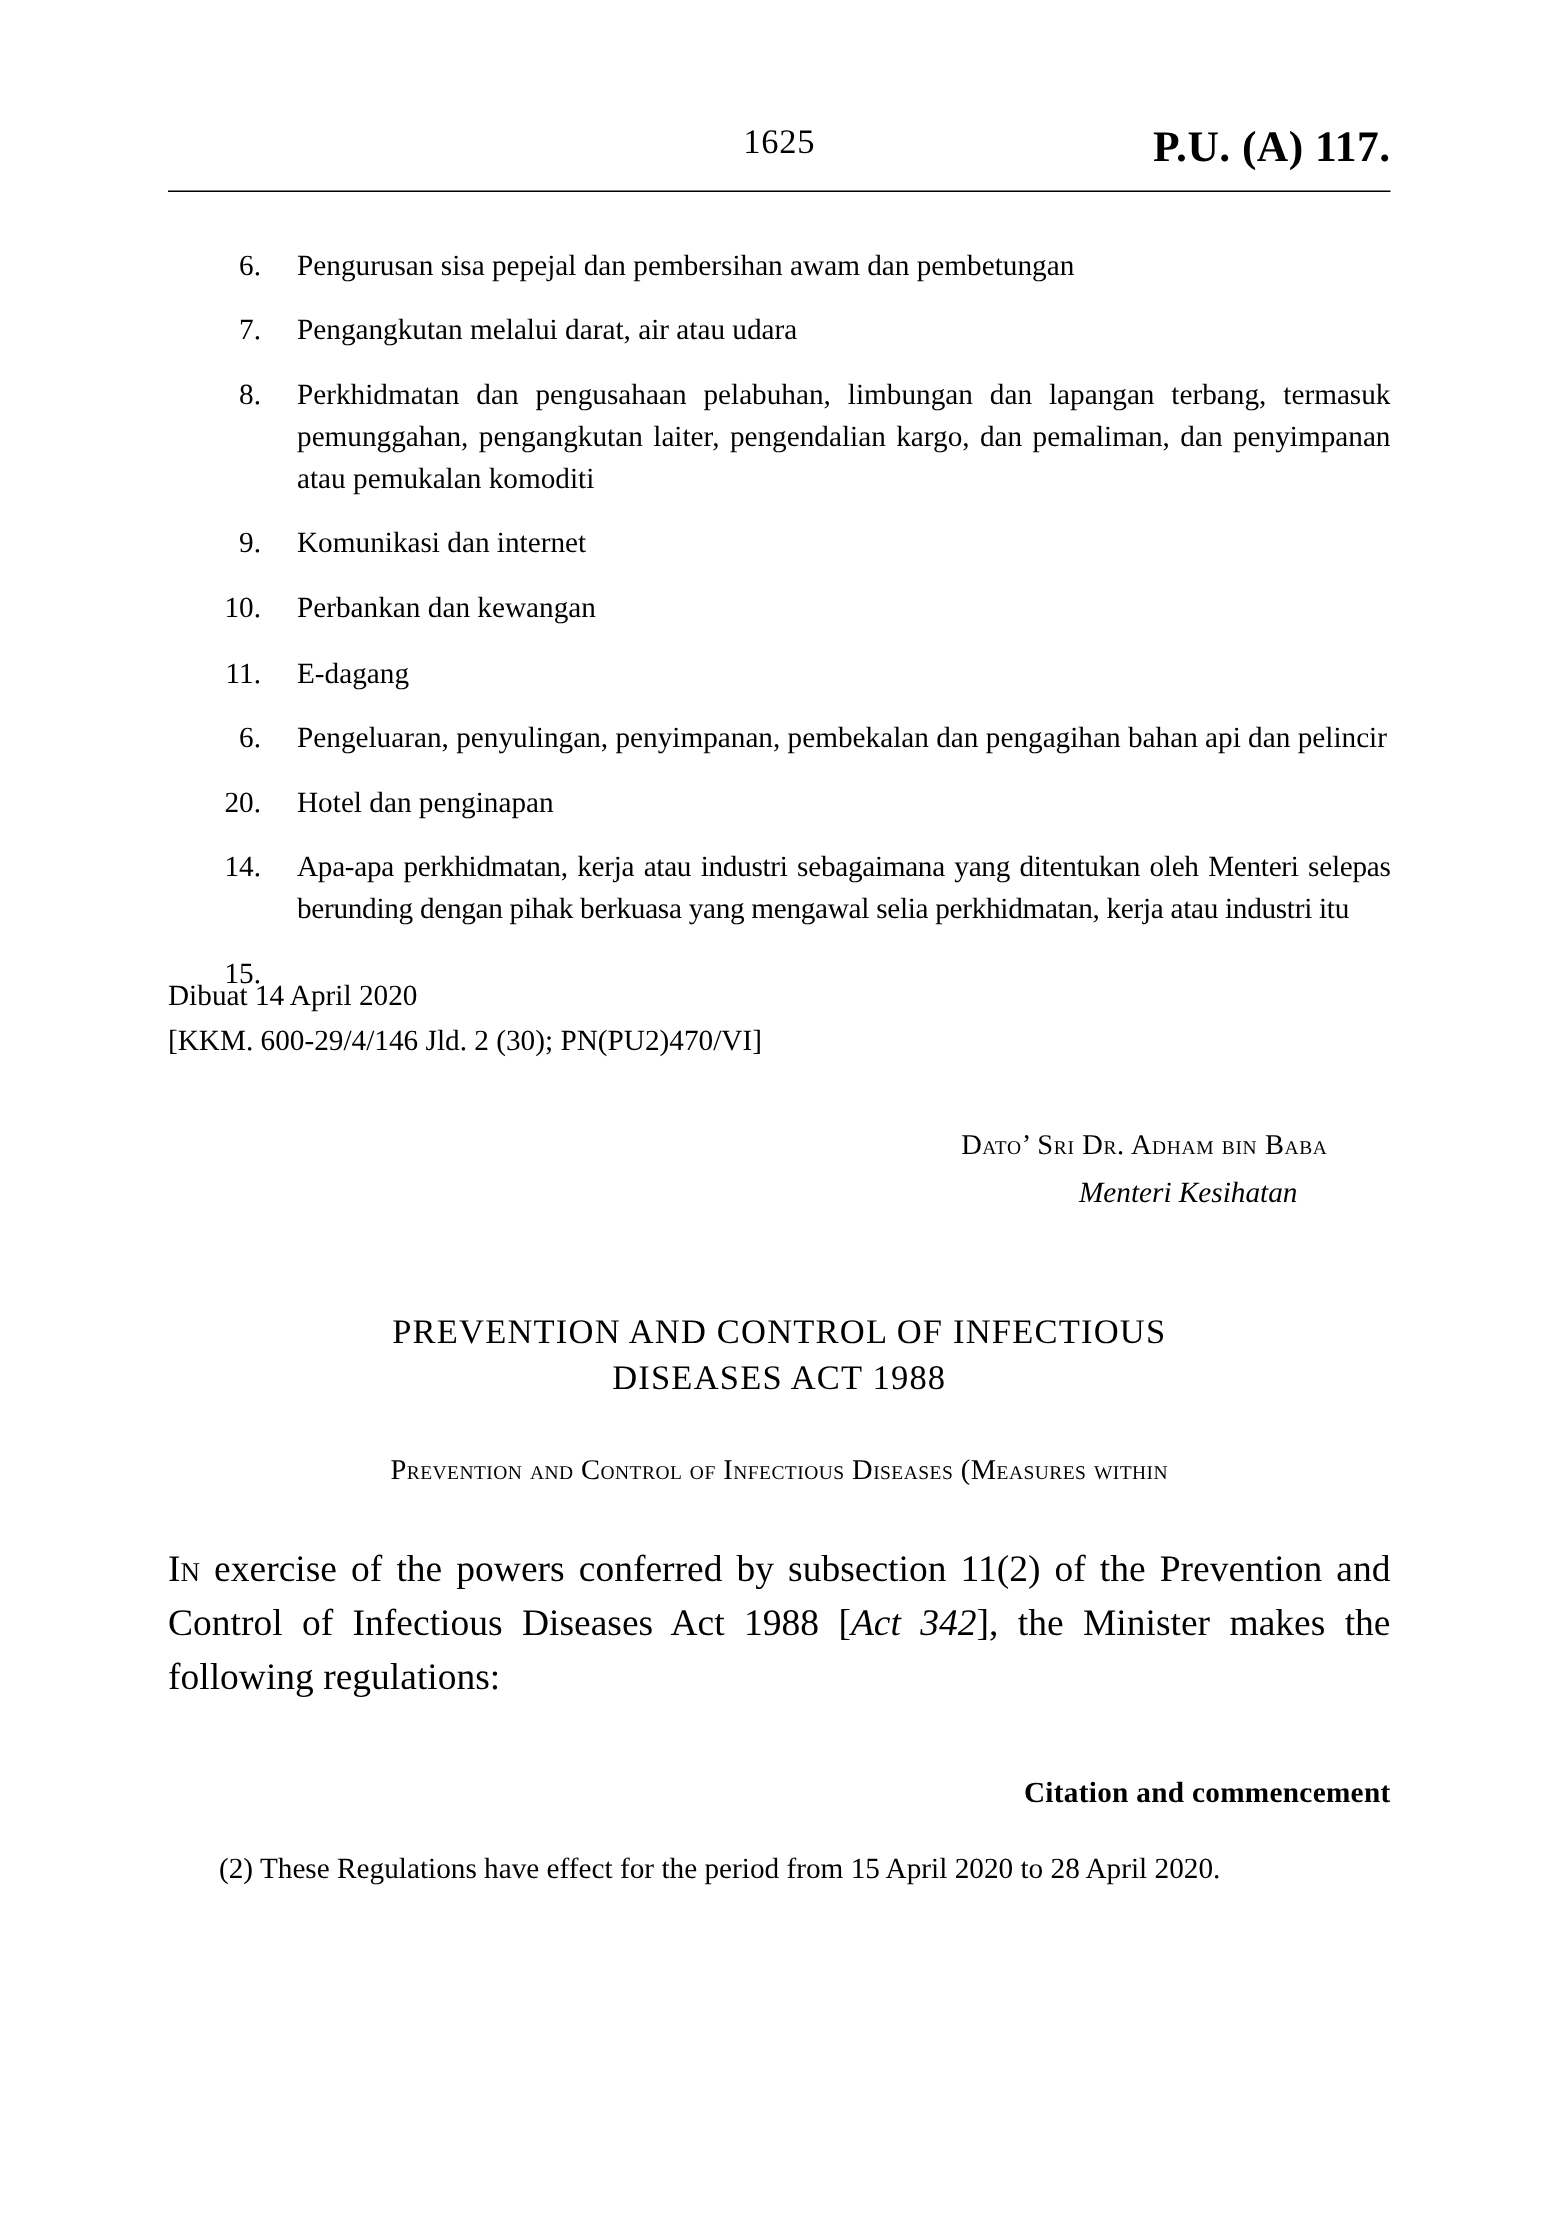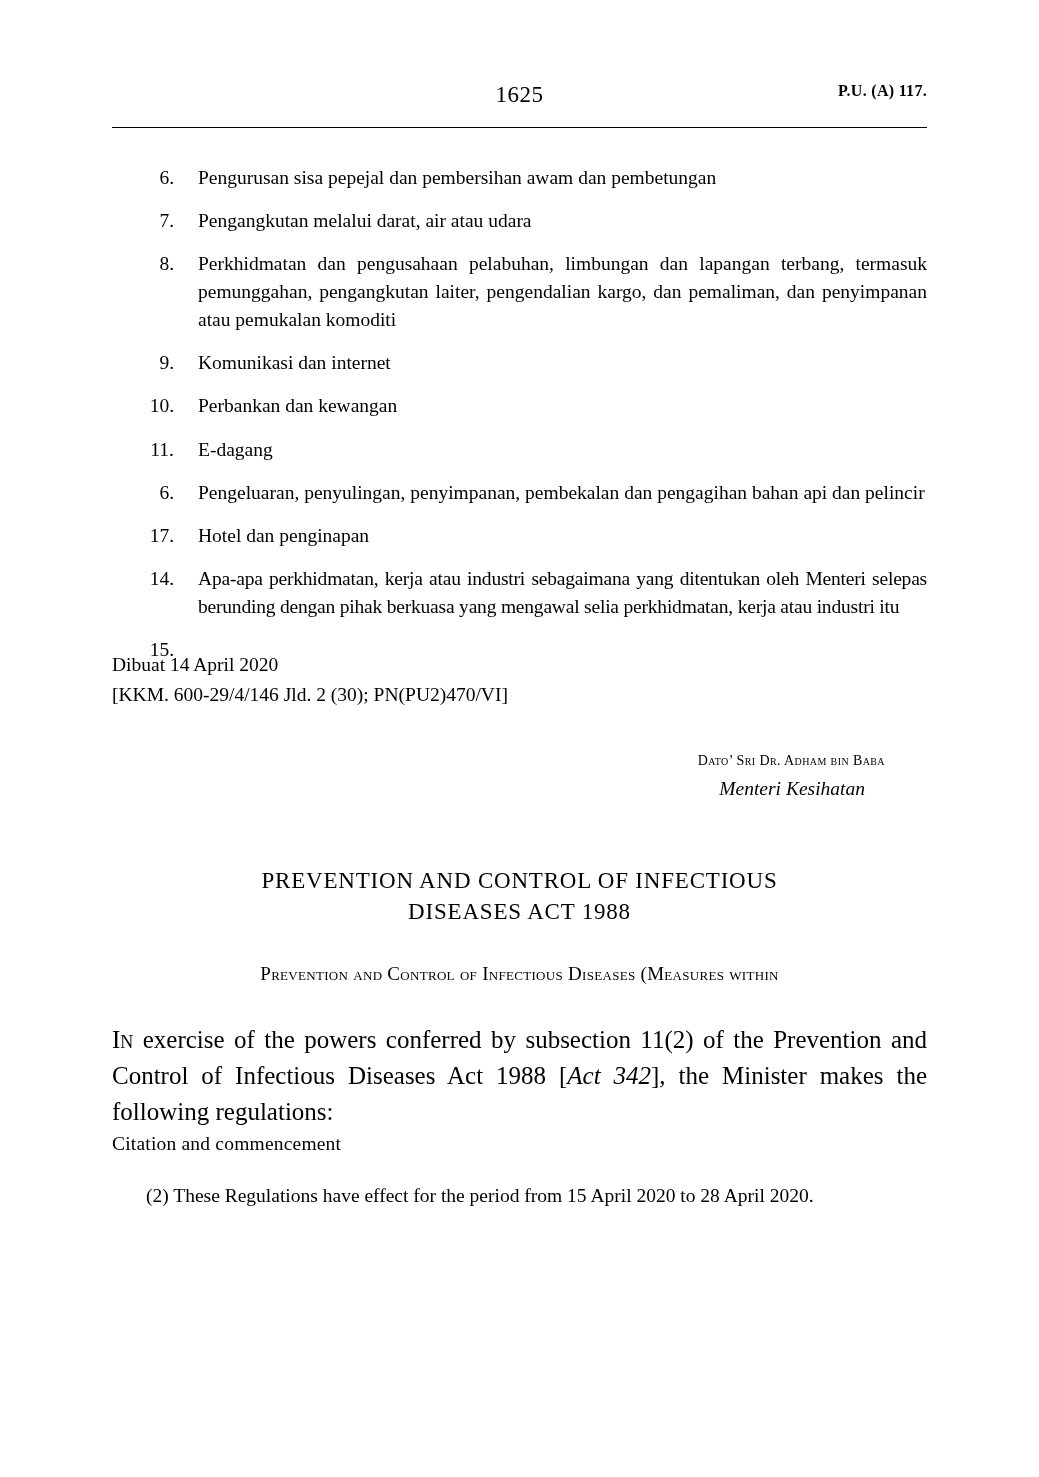--- a/index.html
+++ b/index.html
@@ -33,21 +33,21 @@
     left: 50%;
     transform: translateX(-50%);
     top: 0;
     font-size: 23px;
     letter-spacing: 0.5px;
   }
   .header-ref {
     position: absolute;
     right: 0;
     top: 0;
-    font-size: 16px;
+    font-size: 29px;
     font-weight: bold;
     letter-spacing: 0.3px;
   }
   .header-rule {
     position: absolute;
     left: 0;
     right: 0;
     top: 45px;
     border-top: 1px solid #000;
   }
@@ -89,21 +89,21 @@
     line-height: 1.45;
   }
   .made-block div { margin-bottom: 2px; }
 
   .signature {
     margin-top: 42px;
     text-align: right;
     padding-right: 42px;
   }
   .sig-name {
-    font-size: 14px;
+    font-size: 19px;
     letter-spacing: 0.4px;
   }
   .smallcaps-wrap {
     font-variant: small-caps;
   }
   .sig-title {
     font-style: italic;
     font-size: 19.5px;
     margin-top: 4px;
     padding-right: 20px;
@@ -127,23 +127,25 @@
   .preamble {
     margin-top: 34px;
     font-size: 25px;
     line-height: 1.45;
     text-align: justify;
   }
   .preamble .smallcaps-lead { font-variant: small-caps; }
   .preamble i { font-style: italic; }
 
   .section-heading {
-    font-weight: normal;
+    margin-top: 44px;
+    font-weight: bold;
     font-size: 19.5px;
     letter-spacing: 0.2px;
+    text-align: right;
   }
   .para {
     margin-top: 24px;
     font-size: 19.5px;
     line-height: 1.45;
     text-align: justify;
   }
   .para b { font-weight: bold; }
   .para.indent-first { text-indent: 34px; }
 </style>
@@ -183,21 +185,21 @@
       </li>
       <li>
         <span class="li-num">11.</span>
         <span class="li-text">E-dagang</span>
       </li>
       <li>
         <span class="li-num">6.</span>
         <span class="li-text">Pengeluaran, penyulingan, penyimpanan, pembekalan dan pengagihan bahan api dan pelincir</span>
       </li>
       <li>
-        <span class="li-num">17.</span>
+        <span class="li-num">20.</span>
         <span class="li-text">Hotel dan penginapan</span>
       </li>
       <li>
         <span class="li-num">14.</span>
         <span class="li-text tight">Apa-apa perkhidmatan, kerja atau industri sebagaimana yang ditentukan oleh Menteri selepas berunding dengan pihak berkuasa yang mengawal selia perkhidmatan, kerja atau industri itu</span>
       </li>
       <li>
         <span class="li-num">15.</span>
       </li>
     </ol>

